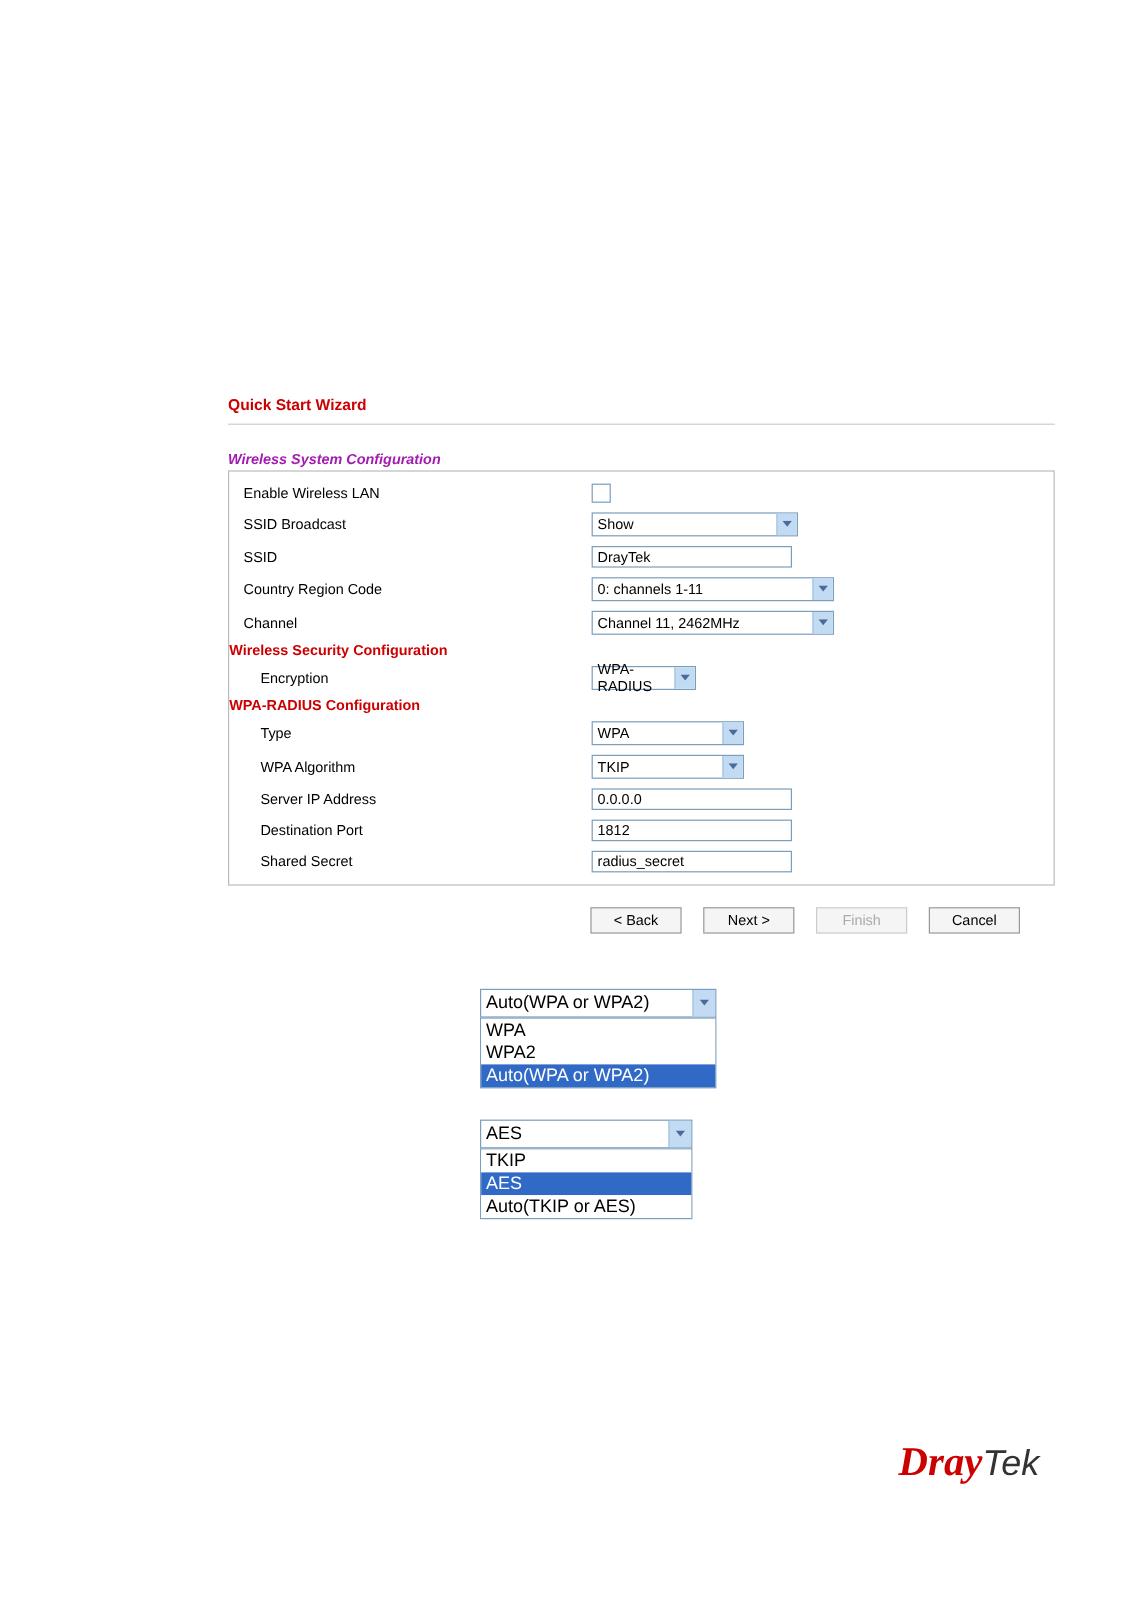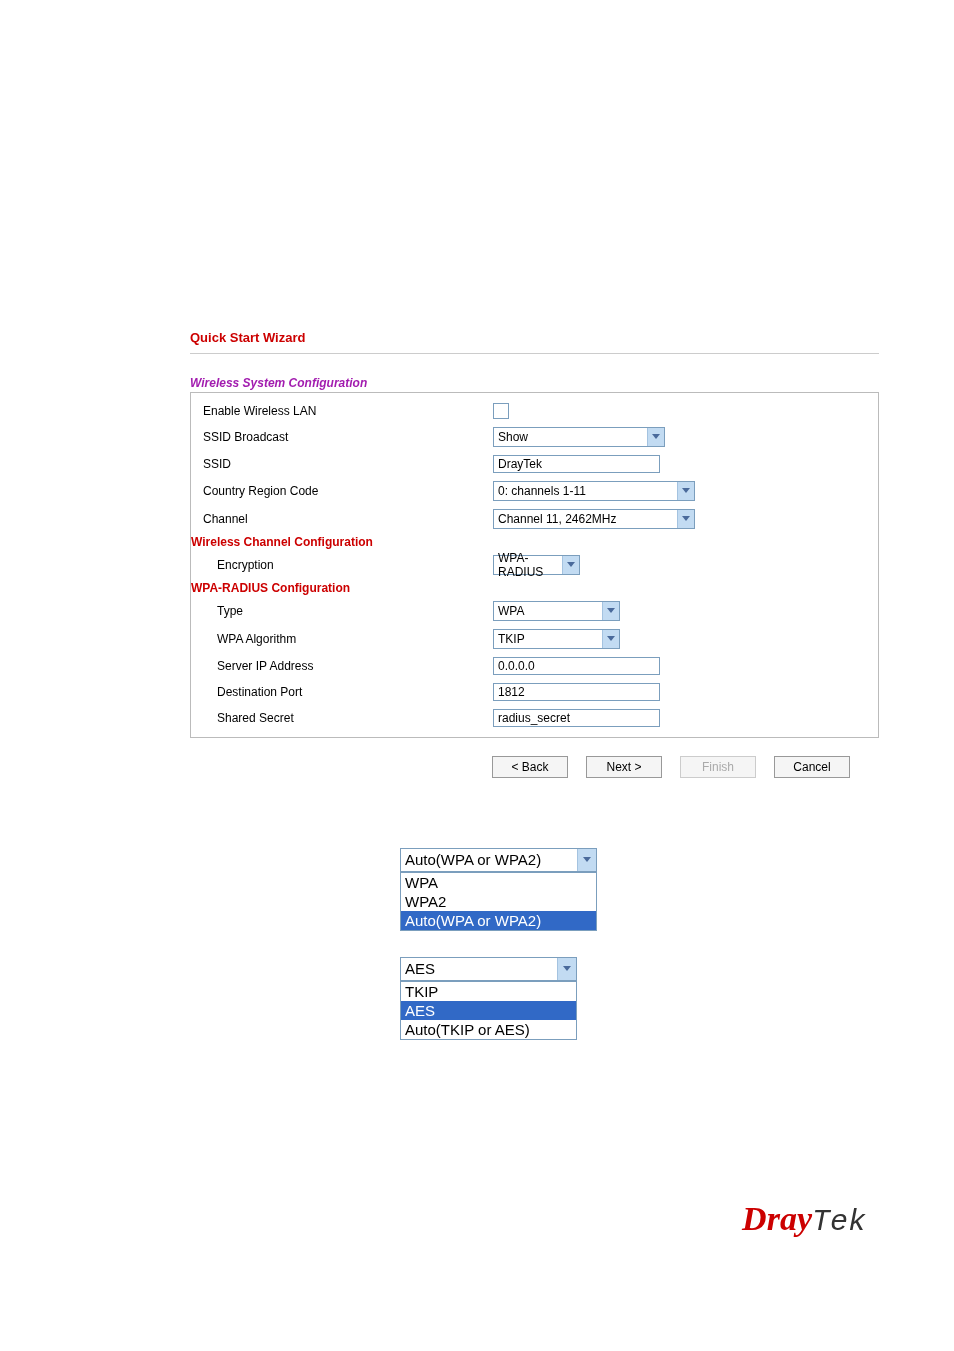--- a/index.html
+++ b/index.html
@@ -118,21 +118,21 @@
       font-size: 12px;
       padding: 0 8px;
       cursor: pointer;
     }
     .btn.disabled {
       color: #aaa;
       border-color: #ccc;
       cursor: default;
     }
     .examples {
-      margin-top: 70px;
+      margin-top: 46px;
       margin-left: 210px;
       font-size: 15px;
     }
     .ex-select {
       display: flex;
       border: 1px solid #7b9ebd;
       width: 195px;
       height: 22px;
       background: #fff;
     }
@@ -195,21 +195,21 @@
       top: 1200px;
     }
     .logo-dray {
       font-family: "Times New Roman", serif;
       font-weight: bold;
       font-style: italic;
       font-size: 34px;
       color: #c00;
     }
     .logo-tek {
-      font-family: Liberation Mono, monospace;
+      font-family: Liberation Sans, sans-serif;
       font-style: italic;
       font-size: 30px;
       color: #333;
     }
   </style>
 </head>
 <body>
 
 <div class="container">
   <div class="page-title">Quick Start Wizard</div>
@@ -260,21 +260,21 @@
         <div class="select-text">Channel 11, 2462MHz</div>
         <div class="dropdown-btn">
           <svg viewBox="0 0 8 6">
               <path d="M0 0 L8 0 L4 5 Z" fill="#4a6a9b"></path>
             </svg>
         </div>
       </div>
     </div>
 
     <div class="form-row subheader-row">
-      <div class="subheader-label">Wireless Channel Configuration</div>
+      <div class="subheader-label">Wireless Security Configuration</div>
     </div>
 
     <div class="form-row indent">
       <div class="form-label">Encryption</div>
       <div class="select-box w-85">
         <div class="select-text">WPA-RADIUS</div>
         <div class="dropdown-btn">
           <svg viewBox="0 0 8 6">
               <path d="M0 0 L8 0 L4 5 Z" fill="#4a6a9b"></path>
             </svg>

